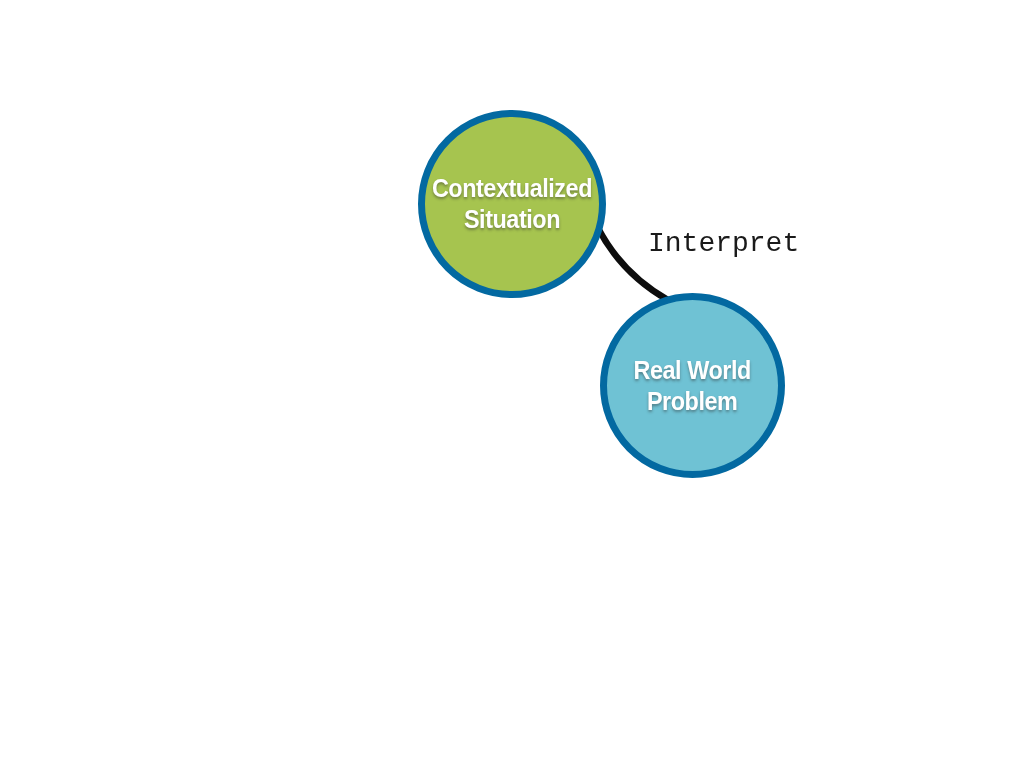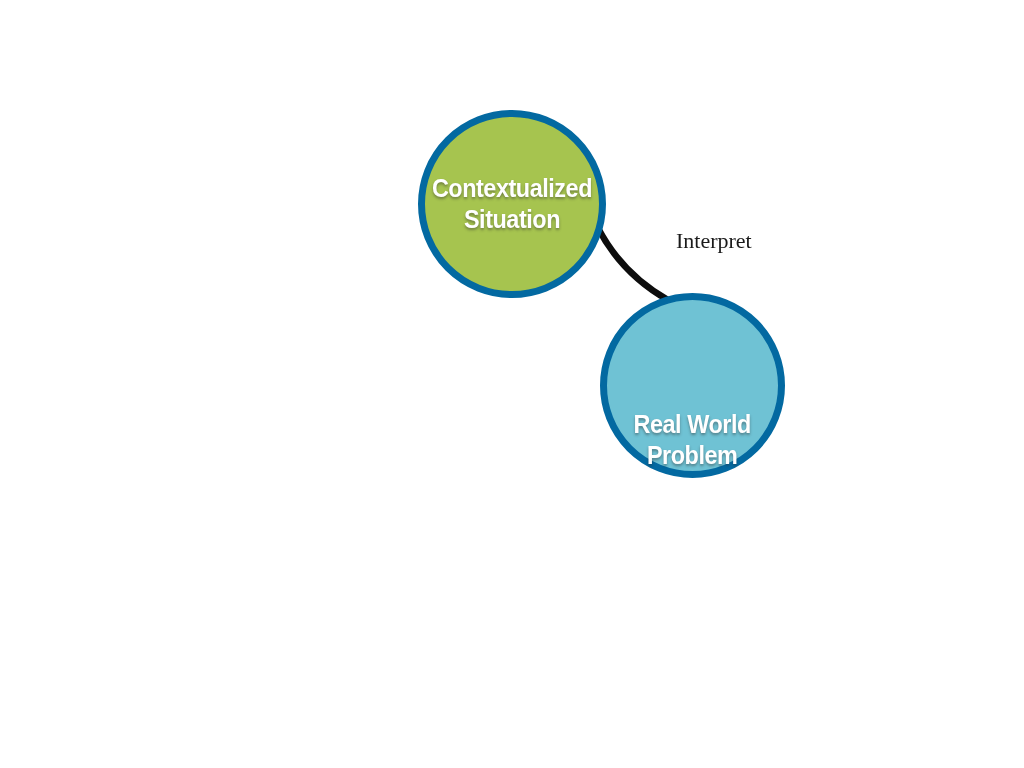--- a/index.html
+++ b/index.html
@@ -45,41 +45,40 @@
     width: 188px;
     height: 188px;
     background: #a6c44f;
   }
   .node-blue {
     left: 600px;
     top: 293px;
     width: 185px;
     height: 185px;
     background: #6fc2d4;
-    align-items: flex-end;
   }
   .node-label {
     color: #ffffff;
     font-weight: bold;
     font-size: 26px;
     line-height: 31px;
     letter-spacing: -0.5px;
     transform: scaleX(0.9);
     text-shadow: 0 2px 3px rgba(45, 45, 45, 0.45);
     white-space: nowrap;
   }
   .node-label .line {
     display: block;
   }
   .edge-label {
     position: absolute;
-    left: 676px;
+    left: 648px;
     top: 228px;
-    font-family: Liberation Serif, serif;
-    font-size: 22px;
+    font-family: Liberation Mono, monospace;
+    font-size: 28px;
     color: #1a1a1a;
     white-space: nowrap;
   }
 </style>
 </head>
 <body>
 
 <div class="stage">
 
   <svg class="connector-layer" viewBox="0 0 1024 768">

